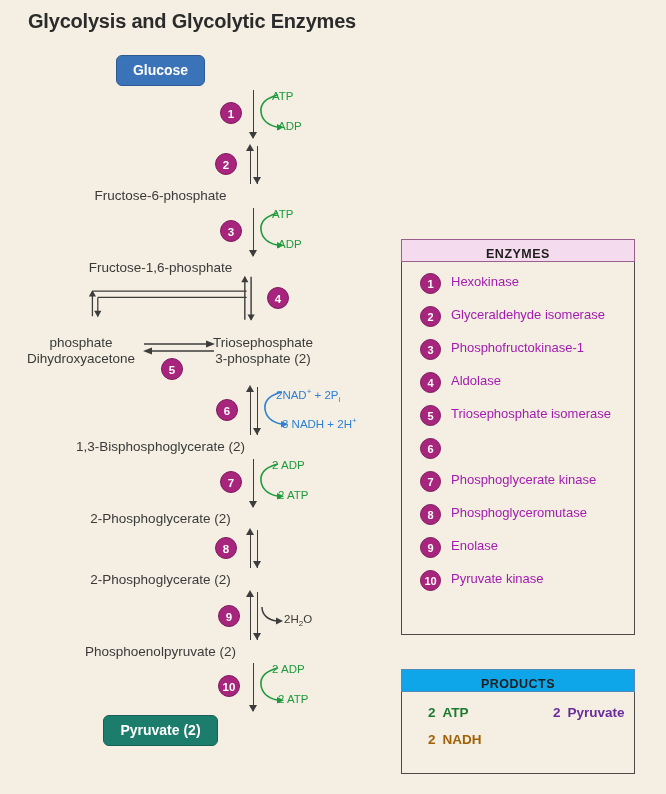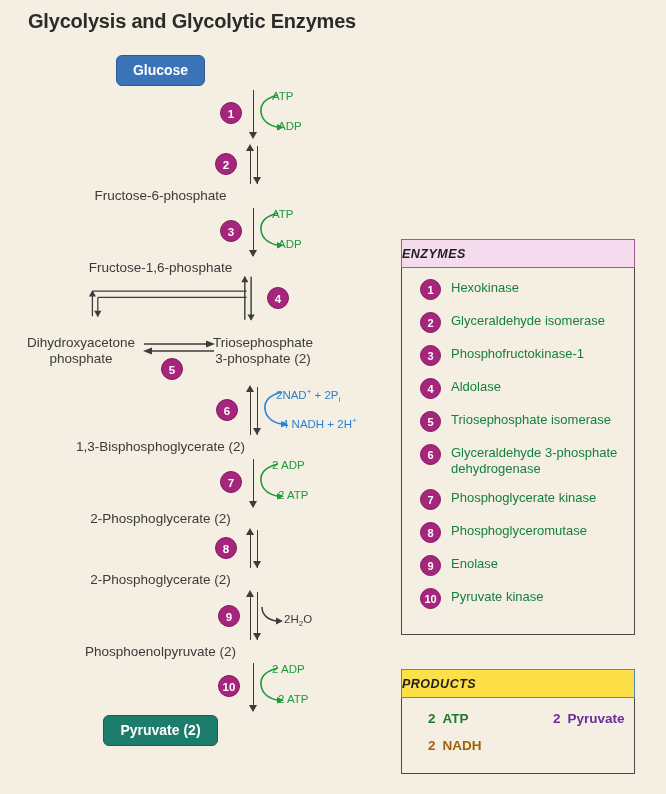--- a/index.html
+++ b/index.html
@@ -140,26 +140,26 @@
     line-height:1.2;
   }
 
   
   .panel{
     position:absolute;
     box-sizing:border-box;
     background:#f4efe2;
   }
   .panel-head{
+    text-align:center;
     font-size:12.5px;
     font-weight:bold;
     color:#1e1e1e;
-    padding:7px 0 6px 0;
+    padding:7px 0 0 0;
     letter-spacing:0.5px;
-    font-style:italic;
   }
 
   #enzyme-panel{
     left:401px; top:239px;
     width:234px; height:396px;
     border:1.4px solid #4a4a4a;
   }
   #enzyme-panel .panel-head{
     background:#f4dcee;
     border-bottom:1.3px solid #9c5d8f;
@@ -185,32 +185,32 @@
     font-size:11px;
     font-weight:bold;
     line-height:21px;
     text-align:center;
     box-sizing:border-box;
     margin-right:10px;
     margin-top:1px;
   }
   .enz-item .enz-name{
     font-size:13px;
-    color:#15803d;
+    color:#a21caf;
     line-height:1.22;
     padding-top:2px;
   }
 
   #products-panel{
     left:401px; top:669px;
     width:234px; height:105px;
     border:1.4px solid #4a4a4a;
   }
   #products-panel .panel-head{
-    background:#fde047;
+    background:#0ea5e9;
     border-bottom:1.3px solid #5588bb;
     border-top:1.3px solid #5588bb;
     border-left:1.3px solid #5588bb;
     border-right:1.3px solid #5588bb;
     margin:-1px;
   }
   .prod-grid{
     padding:14px 0 0 26px;
   }
   .prod-row{
@@ -288,22 +288,22 @@
       <path d="M80 18 L80 46" fill="none" stroke="#3c3c3c" stroke-width="1.4"></path>
       <path d="M86 25 L86 46" fill="none" stroke="#3c3c3c" stroke-width="1.4"></path>
       <polygon points="82,40 86,47 90,40" fill="#3c3c3c"></polygon>
       <polygon points="76,24 80,17 84,24" fill="#3c3c3c"></polygon>
     </svg>
     <div class="circ" style="left:267px;top:12px;">4</div>
   </div>
 
   <div class="triose-row">
     <div class="dhap">
+      <div>phosphate</div>
       <div>Dihydroxyacetone</div>
-      <div>phosphate</div>
     </div>
     <svg style="position:absolute;left:140px;top:2px;" width="78" height="22" viewBox="0 0 78 22">
       <path d="M4 7 L72 7" fill="none" stroke="#3c3c3c" stroke-width="1.4"></path>
       <polygon points="66,3.5 75,7 66,10.5" fill="#3c3c3c"></polygon>
       <path d="M6 14 L74 14" fill="none" stroke="#3c3c3c" stroke-width="1.4"></path>
       <polygon points="12,10.5 3,14 12,17.5" fill="#3c3c3c"></polygon>
     </svg>
     <div class="circ" style="left:161px;top:23px;">5</div>
     <div class="g3p">
       <div>Triosephosphate</div>
@@ -318,21 +318,21 @@
     <div class="arrowhead-down" style="left:253px;top:45px;"></div>
     <div class="circ" style="left:216px;top:16px;">6</div>
     <svg style="position:absolute;left:260px;top:4px;" width="30" height="44" viewBox="0 0 30 44">
       <path d="M22 5 C10 8, 4 14, 5 22 C6 30, 12 35, 21 37" fill="none" stroke="#2d7fd3" stroke-width="1.6"></path>
       <polygon points="21,34 28,37.2 21,40.4" fill="#2d7fd3"></polygon>
     </svg>
     <div class="cof-label cof-blue" style="left:276px;top:4px;">
       <span>2NAD</span><sup>+</sup><span> + 2P</span><sub>i</sub>
     </div>
     <div class="cof-label cof-blue" style="left:282px;top:33px;">
-      <span>4 NADH + 2H</span><sup>+</sup>
+      <span>3 NADH + 2H</span><sup>+</sup>
     </div>
   </div>
 
   <div class="metab">1,3-Bisphosphoglycerate (2)</div>
 
   <div class="step">
     <div class="shaft"></div>
     <div class="arrowhead-down" style="left:249px;top:46px;"></div>
     <div class="circ" style="left:220px;top:16px;">7</div>
     <svg class="cofactor-svg" width="30" height="44" viewBox="0 0 30 44">
@@ -408,21 +408,20 @@
     <div class="enz-item">
       <div class="circ-static">4</div>
       <div class="enz-name">Aldolase</div>
     </div>
     <div class="enz-item">
       <div class="circ-static">5</div>
       <div class="enz-name">Triosephosphate isomerase</div>
     </div>
     <div class="enz-item">
       <div class="circ-static">6</div>
-      <div class="enz-name">Glyceraldehyde 3-phosphate dehydrogenase</div>
     </div>
     <div class="enz-item">
       <div class="circ-static">7</div>
       <div class="enz-name">Phosphoglycerate kinase</div>
     </div>
     <div class="enz-item">
       <div class="circ-static">8</div>
       <div class="enz-name">Phosphoglyceromutase</div>
     </div>
     <div class="enz-item">

